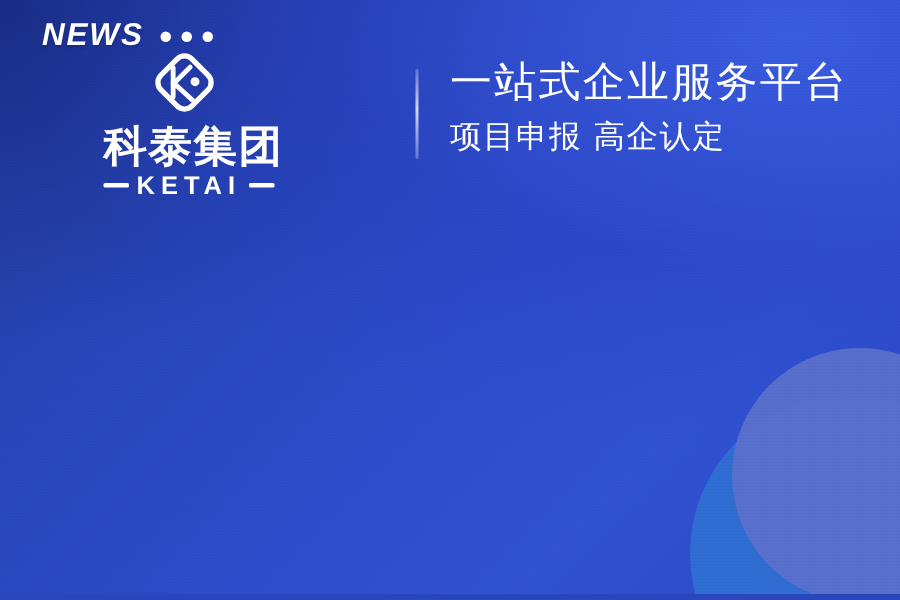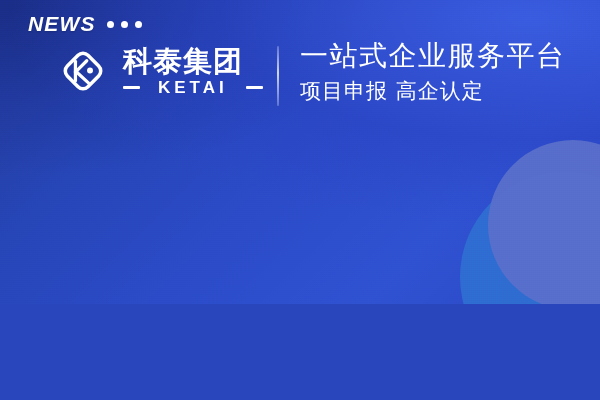--- a/index.html
+++ b/index.html
@@ -2,21 +2,21 @@
 <html><head>
 <meta charset="utf-8">
 <style>
   html,body{margin:0;padding:0;}
   body{
     width:600px;height:400px;overflow:hidden;
     font-family:"Liberation Sans","DejaVu Sans",sans-serif;
     background:#2a46bd;
   }
   #banner{
-    position:relative;width:600px;height:304px;overflow:hidden;
+    position:relative;width:600px;height:396px;overflow:hidden;
     background:
       radial-gradient(120% 95% at 88% 6%, rgba(58,92,224,0.95) 0%, rgba(42,68,197,0.55) 42%, rgba(42,68,197,0) 72%),
       radial-gradient(90% 80% at 2% 2%, rgba(25,44,134,0.92) 0%, rgba(30,52,156,0.45) 40%, rgba(33,60,175,0) 70%),
       linear-gradient(135deg,#223a94 0%, #2645b6 26%, #2b4bc9 52%, #2f52d2 74%, #2a46c4 100%);
   }
   
   #grain{
     position:absolute;inset:0;pointer-events:none;opacity:.16;
     background-image:
       repeating-linear-gradient(0deg, rgba(255,255,255,.055) 0 1px, rgba(0,0,0,.045) 1px 2px),
@@ -45,29 +45,29 @@
   #news-label{
     color:#ffffff;font-size:21px;font-weight:bold;font-style:italic;
     letter-spacing:1.2px;line-height:1;
     text-shadow:0 1px 2px rgba(0,0,0,.18);
   }
   #news-dots{display:flex;align-items:center;gap:7px;padding-top:2px;}
   #news-dots i{display:block;width:7px;height:7px;border-radius:50%;background:#fff;}
 
   
   #brand{
-    position:absolute;left:56px;top:44px;display:flex;align-items:center;
+    position:absolute;left:56px;top:28px;display:flex;align-items:center;flex-direction:column;
   }
   #brand-mark{width:54px;height:54px;flex:0 0 auto;}
   #brand-names{margin-left:13px;display:flex;flex-direction:column;justify-content:center;}
   #brand-cn{
     color:#fff;font-size:29px;font-weight:bold;letter-spacing:1px;line-height:1.04;
     font-family:"DejaVu Sans","Liberation Sans",sans-serif;
   }
-  #brand-en-row{display:flex;align-items:center;gap:18px;margin-top:3px;}
+  #brand-en-row{display:flex;align-items:center;gap:5px;margin-top:3px;}
   #brand-en-row .rule{display:block;width:17px;height:3px;background:#fff;border-radius:1px;}
   #brand-en{
     color:#fff;font-size:17px;font-weight:bold;letter-spacing:4px;line-height:1;
   }
 
   
   #brand-divider{
     position:absolute;left:277px;top:46px;width:2px;height:60px;
     background:linear-gradient(180deg,rgba(255,255,255,.25),rgba(255,255,255,.78) 45%,rgba(255,255,255,.25));
     border-radius:1px;

